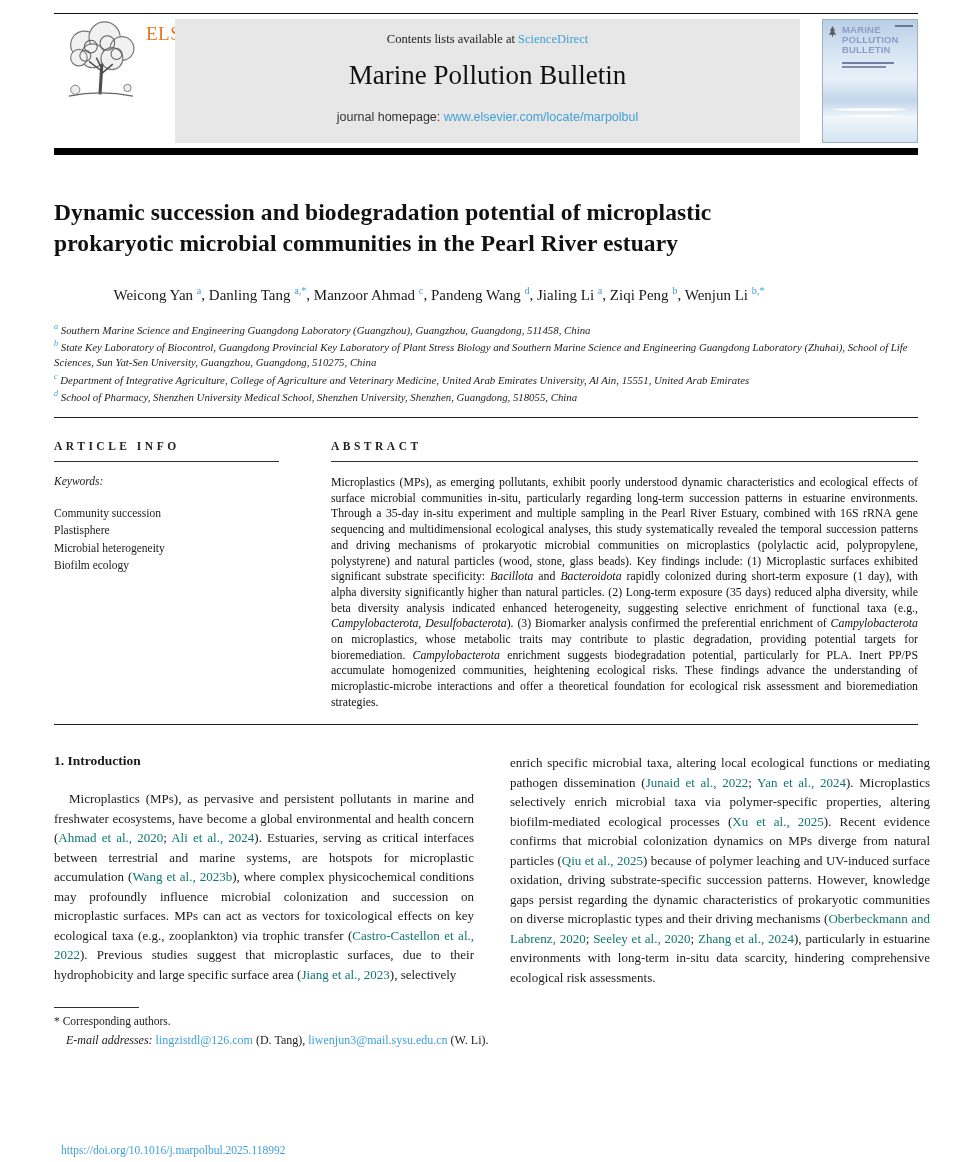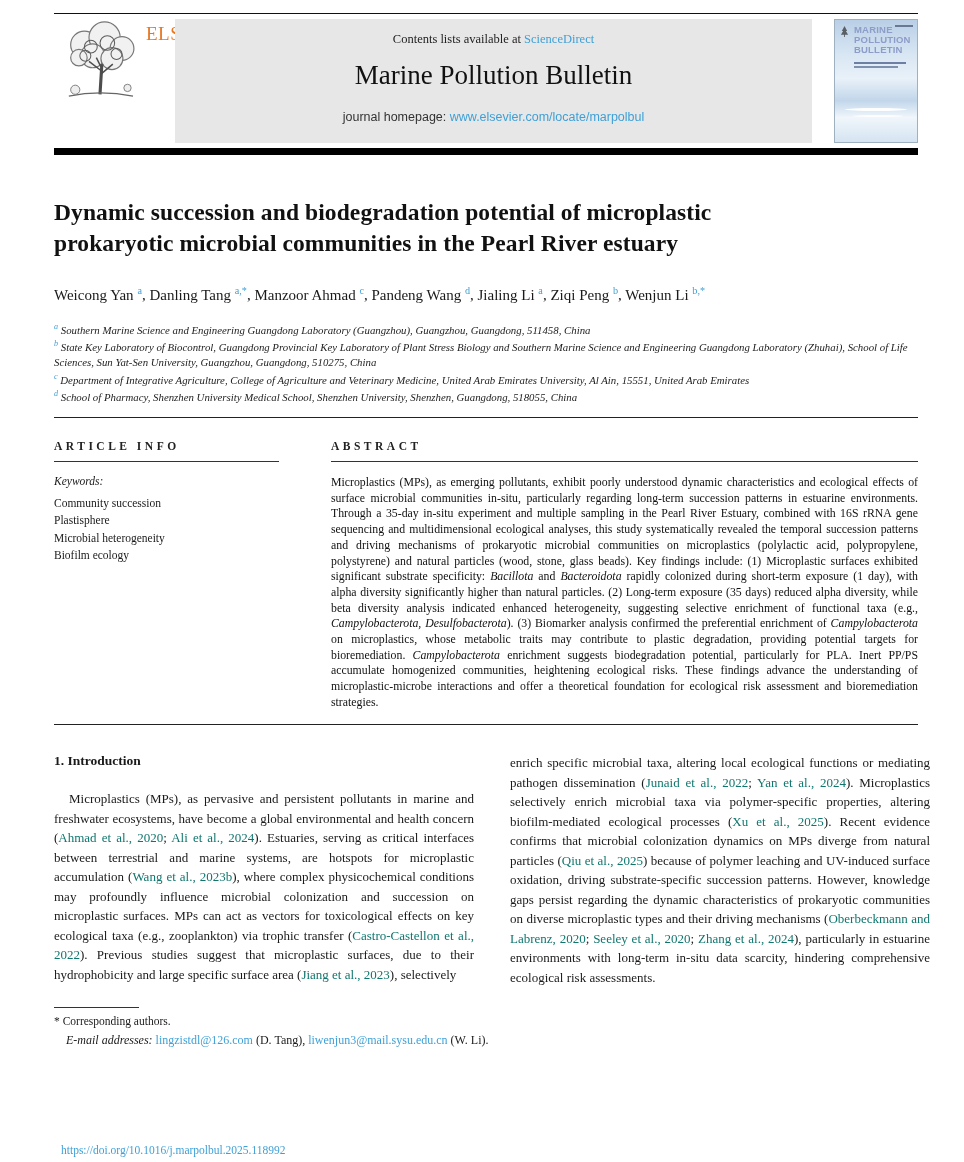--- a/index.html
+++ b/index.html
@@ -22,50 +22,50 @@
   .logoText{font-size:19px;color:#e87722;letter-spacing:.5px;margin-top:2px;font-family:"Liberation Serif",serif;}
   .graybox{flex:1;background:#e7e7e7;text-align:center;padding-top:13px;margin-right:22px;}
   .contents{font-size:12.5px;color:#222;}
   .sd{color:#3fa0d6;}
   .jtitle{font-size:27px;color:#111;margin-top:13px;}
   .homepage{font-size:12.5px;margin-top:19px;font-family:"Liberation Sans",sans-serif;color:#333;}
   .lt{color:#3fa0d6;}
   .lnk{color:#0f766e;}
   .it{font-style:italic;}
   .cover{
-    width:84px;height:124px;border:1px solid #9fb0c0;box-sizing:border-box;
+    width:96px;height:124px;border:1px solid #9fb0c0;box-sizing:border-box;
     position:relative;flex:none;
     background:linear-gradient(180deg,#b9cfe6 0%,#d8e6f3 28%,#e9f1f9 48%,#c2d6ea 66%,#f0f6fb 80%,#d5e4f1 100%);
   }
   .coverMark{position:absolute;top:6px;left:5px;width:9px;height:11px;background:#5a5f66;
     clip-path:polygon(50% 0,80% 45%,65% 45%,90% 80%,55% 80%,55% 100%,45% 100%,45% 80%,10% 80%,35% 45%,20% 45%);}
   .coverTitle{position:absolute;top:5px;left:19px;font-family:"Liberation Sans",sans-serif;
     font-weight:bold;font-size:9.5px;line-height:1.05;color:#8d9cc8;letter-spacing:.2px;}
   .coverLine1{position:absolute;top:42px;left:19px;width:52px;height:2px;background:#3d517f;opacity:.7;}
   .coverLine2{position:absolute;top:46px;left:19px;width:44px;height:2px;background:#3d517f;opacity:.6;}
   .coverIssn{position:absolute;top:5px;right:4px;width:18px;height:2px;background:#44506e;opacity:.7;}
   .coverStreak{position:absolute;top:88px;left:10px;right:10px;height:3px;background:rgba(255,255,255,.95);border-radius:50%;}
   .coverStreak2{position:absolute;top:95px;left:18px;right:14px;height:2px;background:rgba(255,255,255,.85);border-radius:50%;}
   .thickbar{height:7px;background:#000;margin-top:5px;}
   .title{
     font-size:23.5px;font-weight:700;line-height:1.32;color:#111;
     margin:42px 0 0 0;max-width:700px;letter-spacing:.1px;
   }
-  .authors{margin-top:24px;font-size:15px;line-height:1.5;max-width:770px;}
+  .authors{margin-top:24px;font-size:15px;line-height:1.5;max-width:770px;text-align:center;}
   .authors sup{font-size:.68em;}
   .affils{margin-top:14px;font-size:10.8px;font-style:italic;line-height:1.45;color:#222;}
   .affils .entry{margin:0;}
   .affils sup{font-size:.75em;font-style:italic;}
   .rule{border-top:1px solid #222;margin-top:12px;}
   .inforow{display:flex;margin-top:22px;}
   .infocol{width:225px;margin-right:52px;flex:none;}
   .abscol{flex:1;}
   .secheading{font-size:11.5px;font-weight:bold;letter-spacing:3.5px;color:#222;}
   .headrule{border-top:1.2px solid #333;margin-top:9px;margin-bottom:13px;}
-  .kwlabel{font-size:11.5px;font-style:italic;margin-bottom:8px;}
+  .kwlabel{font-size:11.5px;font-style:italic;margin-bottom:18px;}
   .kwlist{font-size:11.5px;line-height:1.5;}
   .abstract{
     margin:0;font-size:11.8px;line-height:1.33;text-align:justify;color:#111;
   }
   .rule2{border-top:1px solid #222;margin-top:14px;}
   .bodyrow{display:flex;margin-top:28px;gap:12px;}
   .bcol{width:420px;flex:none;}
   .bcol + .bcol{margin-left:24px;}
   .secTitle{font-size:13.5px;font-weight:bold;margin:0 0 20px 0;}
   .bodyp{margin:0;font-size:13px;line-height:1.5;text-align:justify;}

